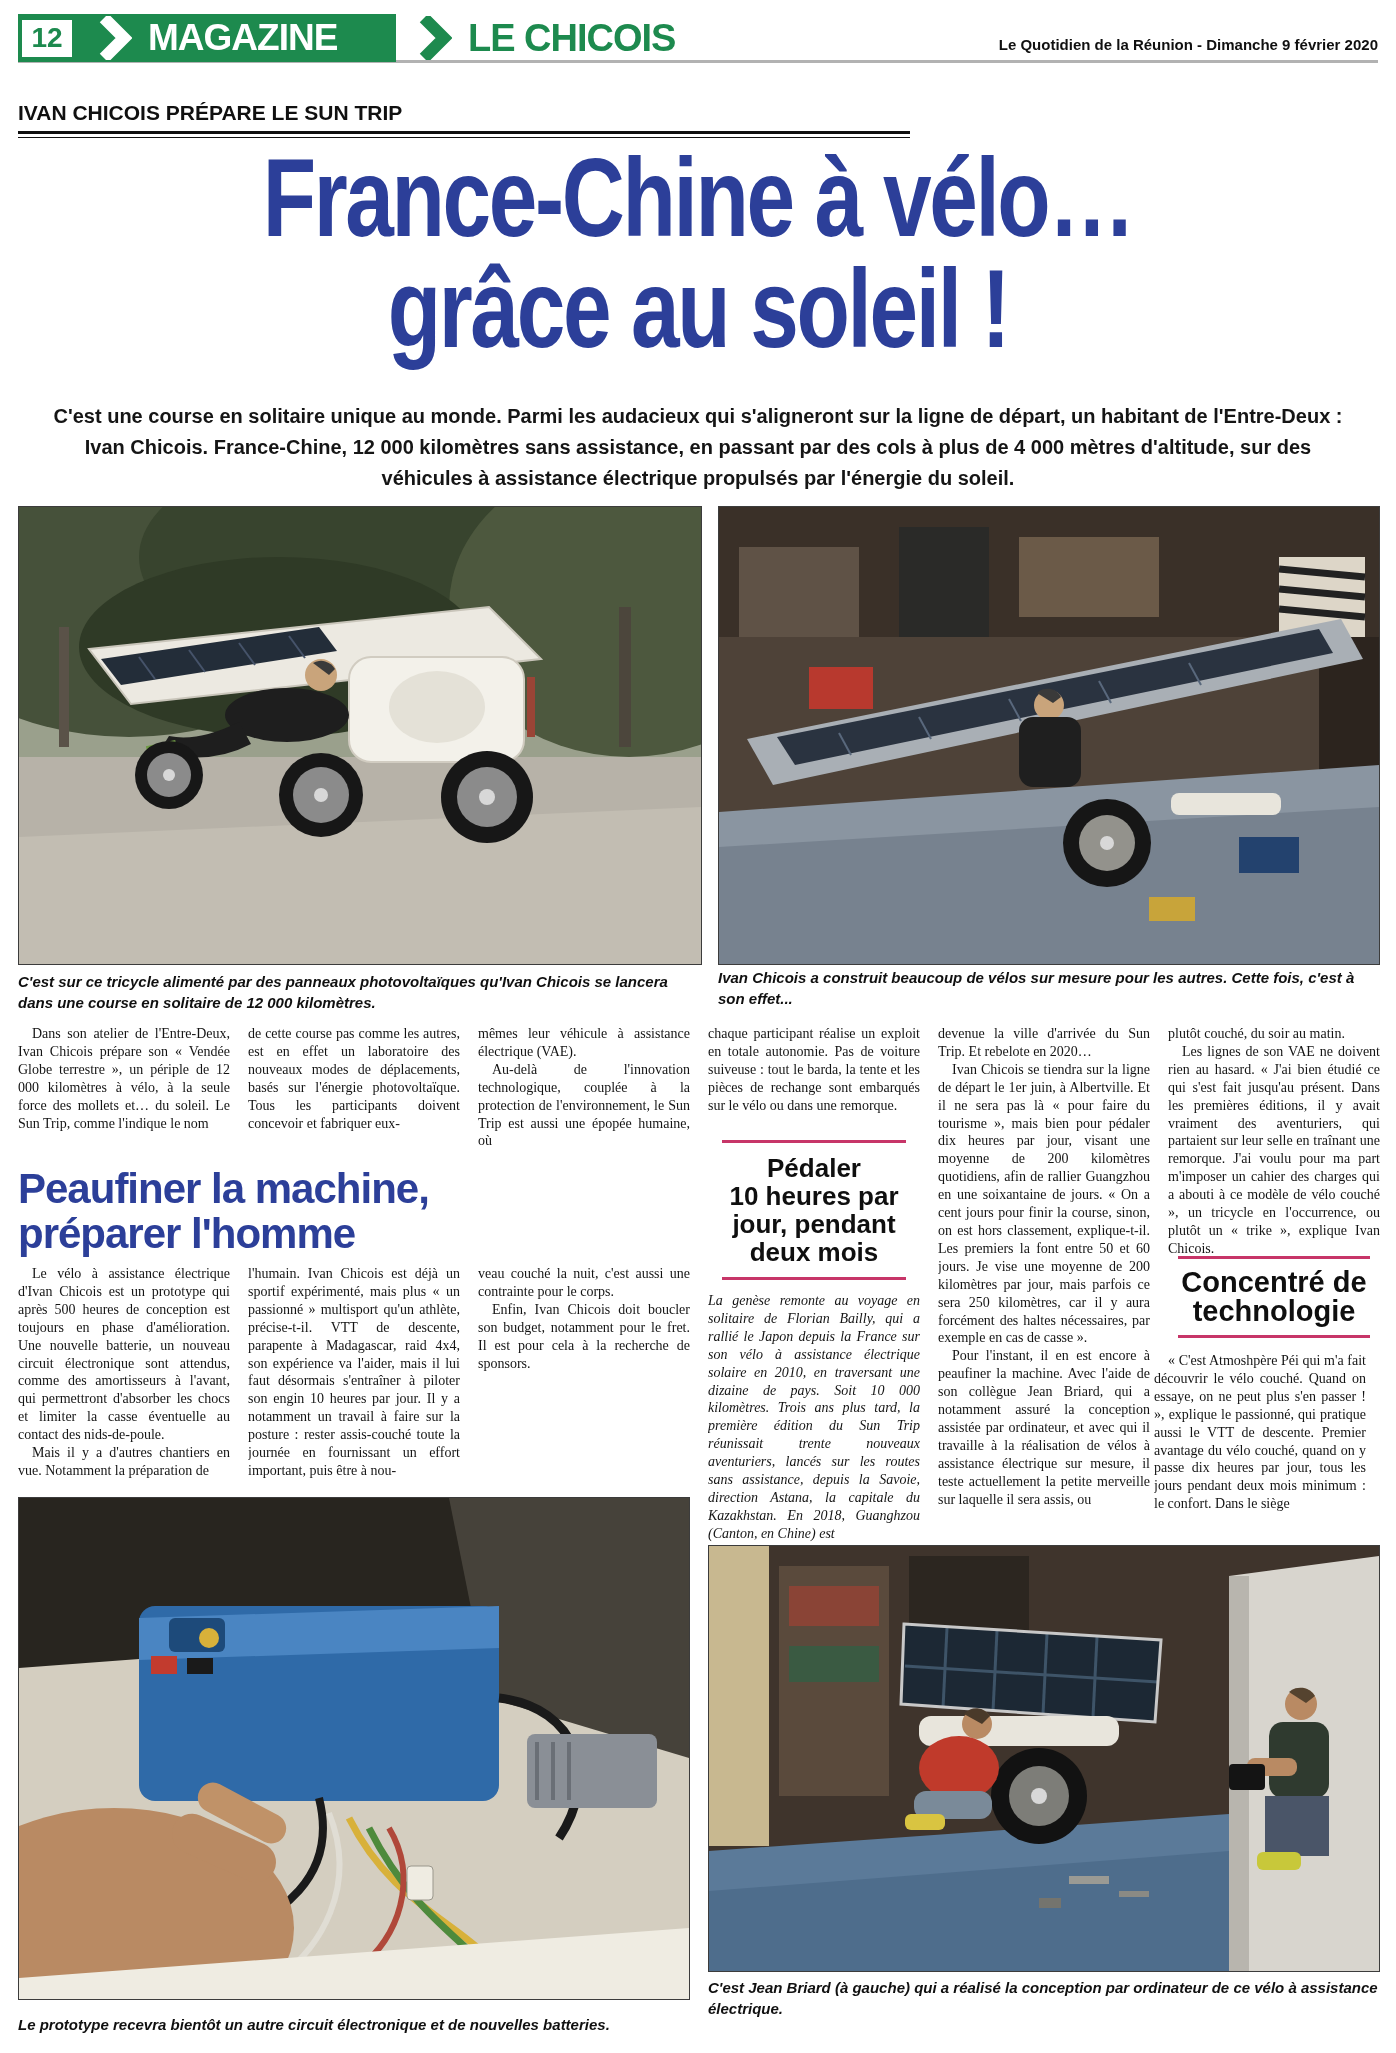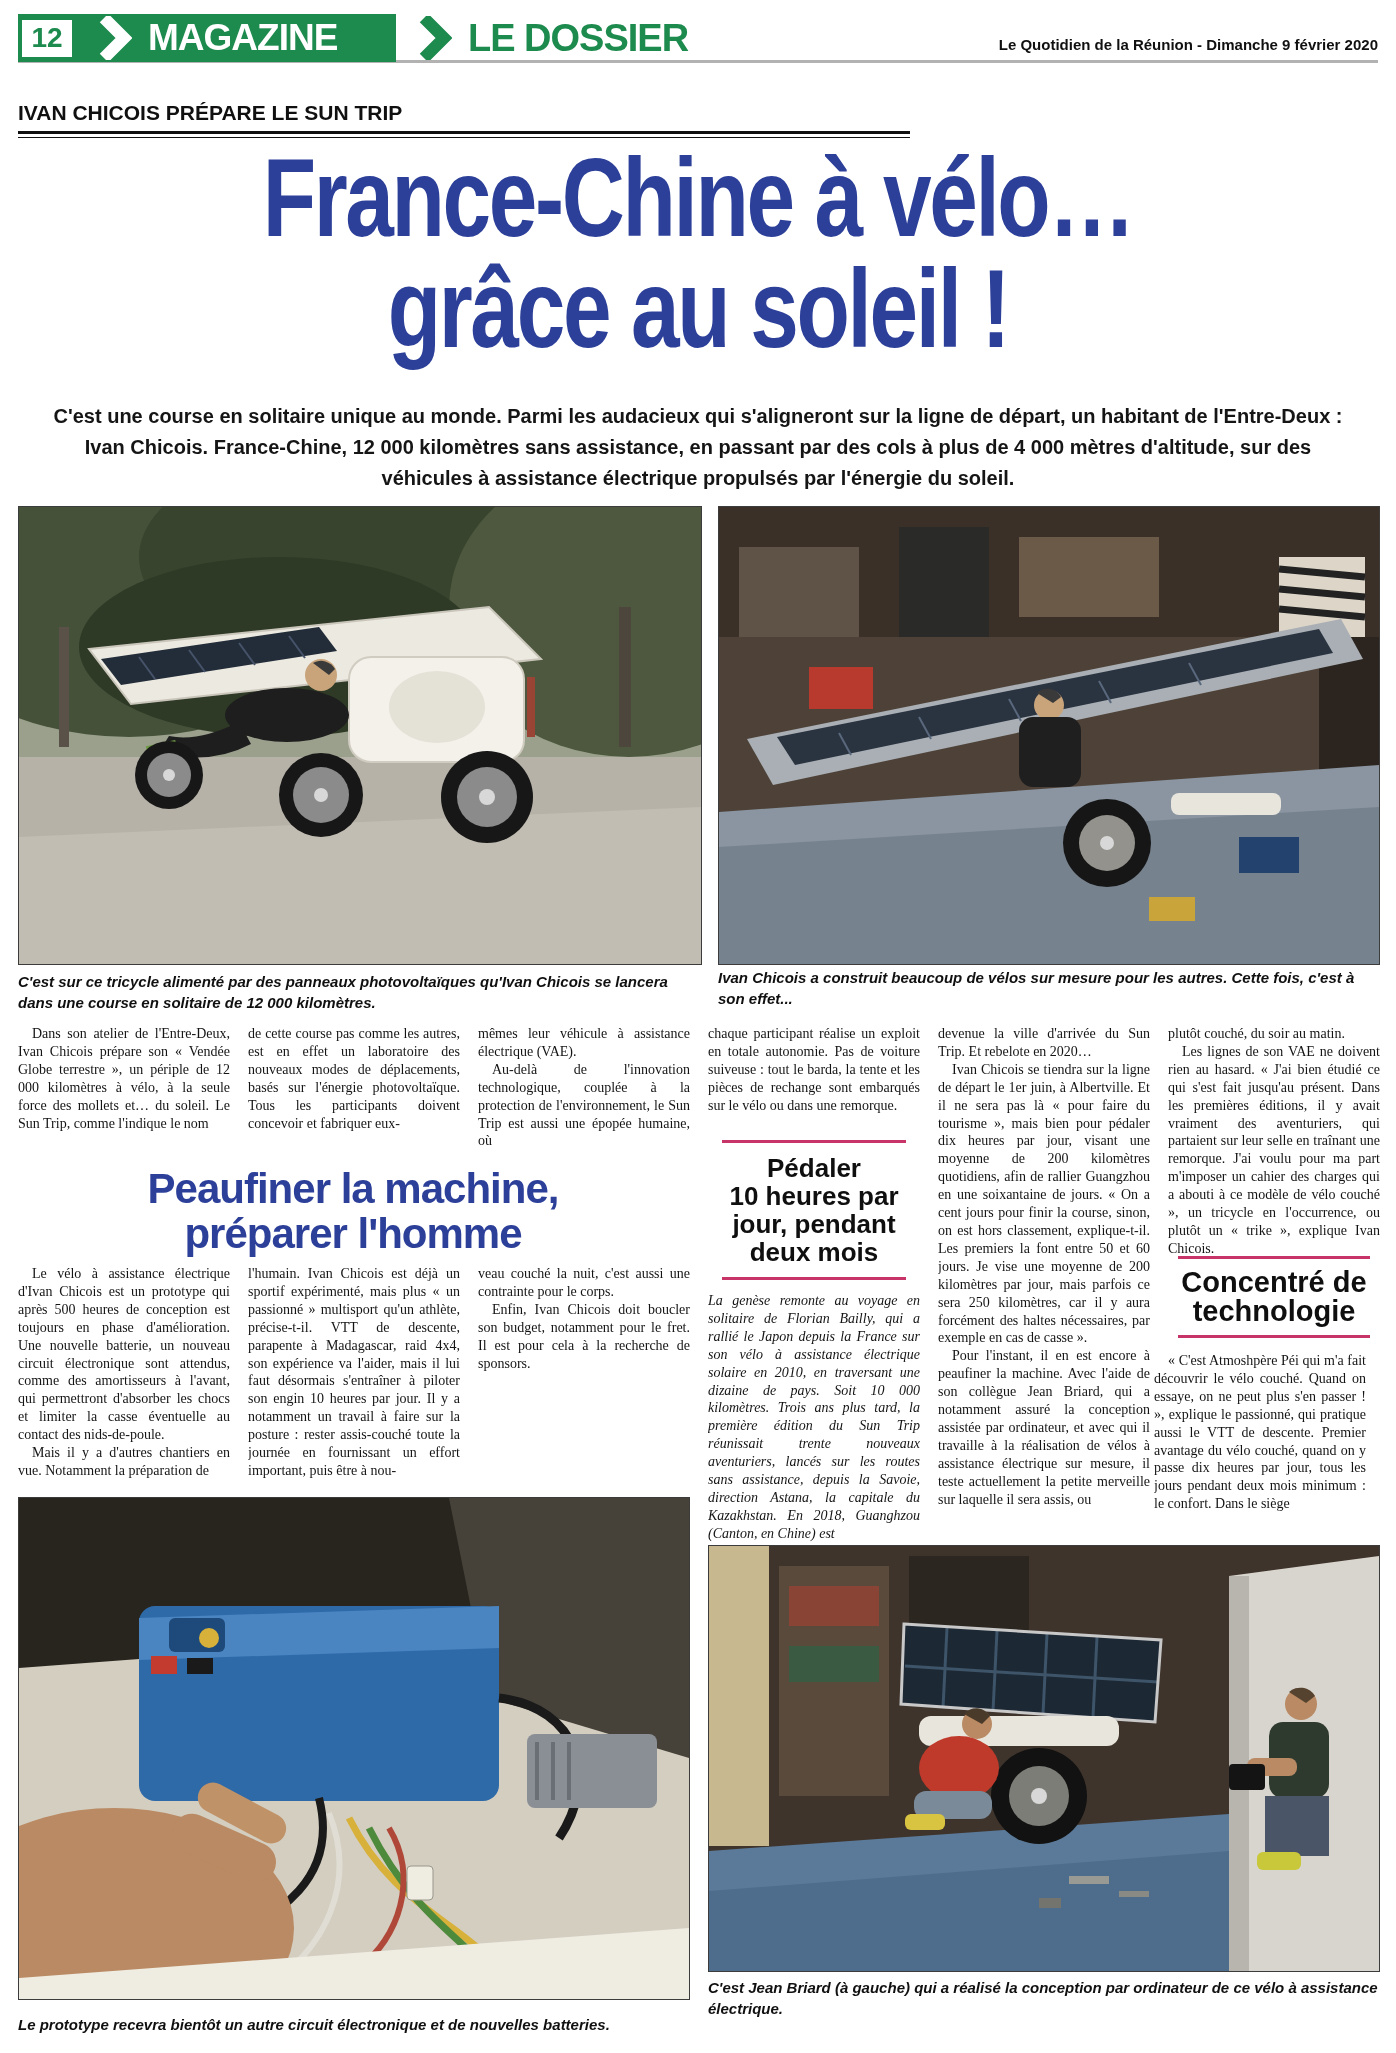--- a/index.html
+++ b/index.html
@@ -35,21 +35,21 @@
   .ph{position:absolute;border:1px solid #3c3c3c;overflow:hidden;background:#cfcfcf;}
   .ph svg{display:block;width:100%;height:100%;}
   .cap{position:absolute;font:bold italic 15px/21px "Liberation Sans",sans-serif;
        font-style:italic;color:#101010;}
 
   
   .bodycol{position:absolute;width:212px;overflow:hidden;text-align:justify;
            font:14px/17.9px "Liberation Serif",serif;}
   .bodycol p{margin:0;text-indent:14px;}
   .bodycol p.cont{text-indent:0;}
-  .crosshead1{position:absolute;left:18px;top:1166px;width:670px;text-align:center;color:#2c3f99;
+  .crosshead1{position:absolute;left:18px;top:1166px;width:670px;text-align:left;color:#2c3f99;
               font:bold 42px/45px "Liberation Sans",sans-serif;letter-spacing:-1px;}
   .pullquote{position:absolute;left:708px;top:1140px;width:212px;}
   .pqrule{height:3px;background:#c73568;margin:0 14px;}
   .pqtext{font:bold 26px/28px "Liberation Sans",sans-serif;color:#0f0f0f;text-align:center;margin:11px 0;}
   .crosshead2{position:absolute;left:1168px;top:1256px;width:212px;}
   .ch2rule{height:3px;background:#c73568;margin:0 10px;}
   .ch2text{font:bold 29px/29px "Liberation Sans",sans-serif;color:#0f0f0f;text-align:center;margin:9px 0;}
 </style>
 </head>
 <body>
@@ -60,21 +60,21 @@
   <div class="greenband">
     <div class="numbox">12</div>
     <svg class="chev" width="34" height="44" viewBox="0 0 34 44" style="margin-left:22px;">
       <path d="M6 2 L26 22 L6 42" fill="none" stroke="#ffffff" stroke-width="12"></path>
     </svg>
     <span class="magz">MAGAZINE</span>
   </div>
   <svg class="abs" width="34" height="44" viewBox="0 0 34 44" style="left:418px;top:16px;">
     <path d="M6 2 L26 22 L6 42" fill="none" stroke="#1d8a4e" stroke-width="12"></path>
   </svg>
-  <div class="rubric">LE DOSSIER</div>
+  <div class="rubric">LE CHICOIS</div>
   <div class="masthead">Le Quotidien de la Réunion - Dimanche 9 février 2020</div>
 
   <div class="kicker">IVAN CHICOIS PRÉPARE LE SUN TRIP</div>
   <div class="krule1"></div>
   <div class="krule2"></div>
   <div class="headline">
     <div>France-Chine à vélo…</div>
     <div>grâce au soleil !</div>
   </div>
   <div class="standfirst">C'est une course en solitaire unique au monde. Parmi les audacieux qui s'aligneront sur la ligne de départ, un habitant de l'Entre-Deux : Ivan Chicois. France-Chine, 12 000 kilomètres sans assistance, en passant par des cols à plus de 4 000 mètres d'altitude, sur des véhicules à assistance électrique propulsés par l'énergie du soleil.</div>

